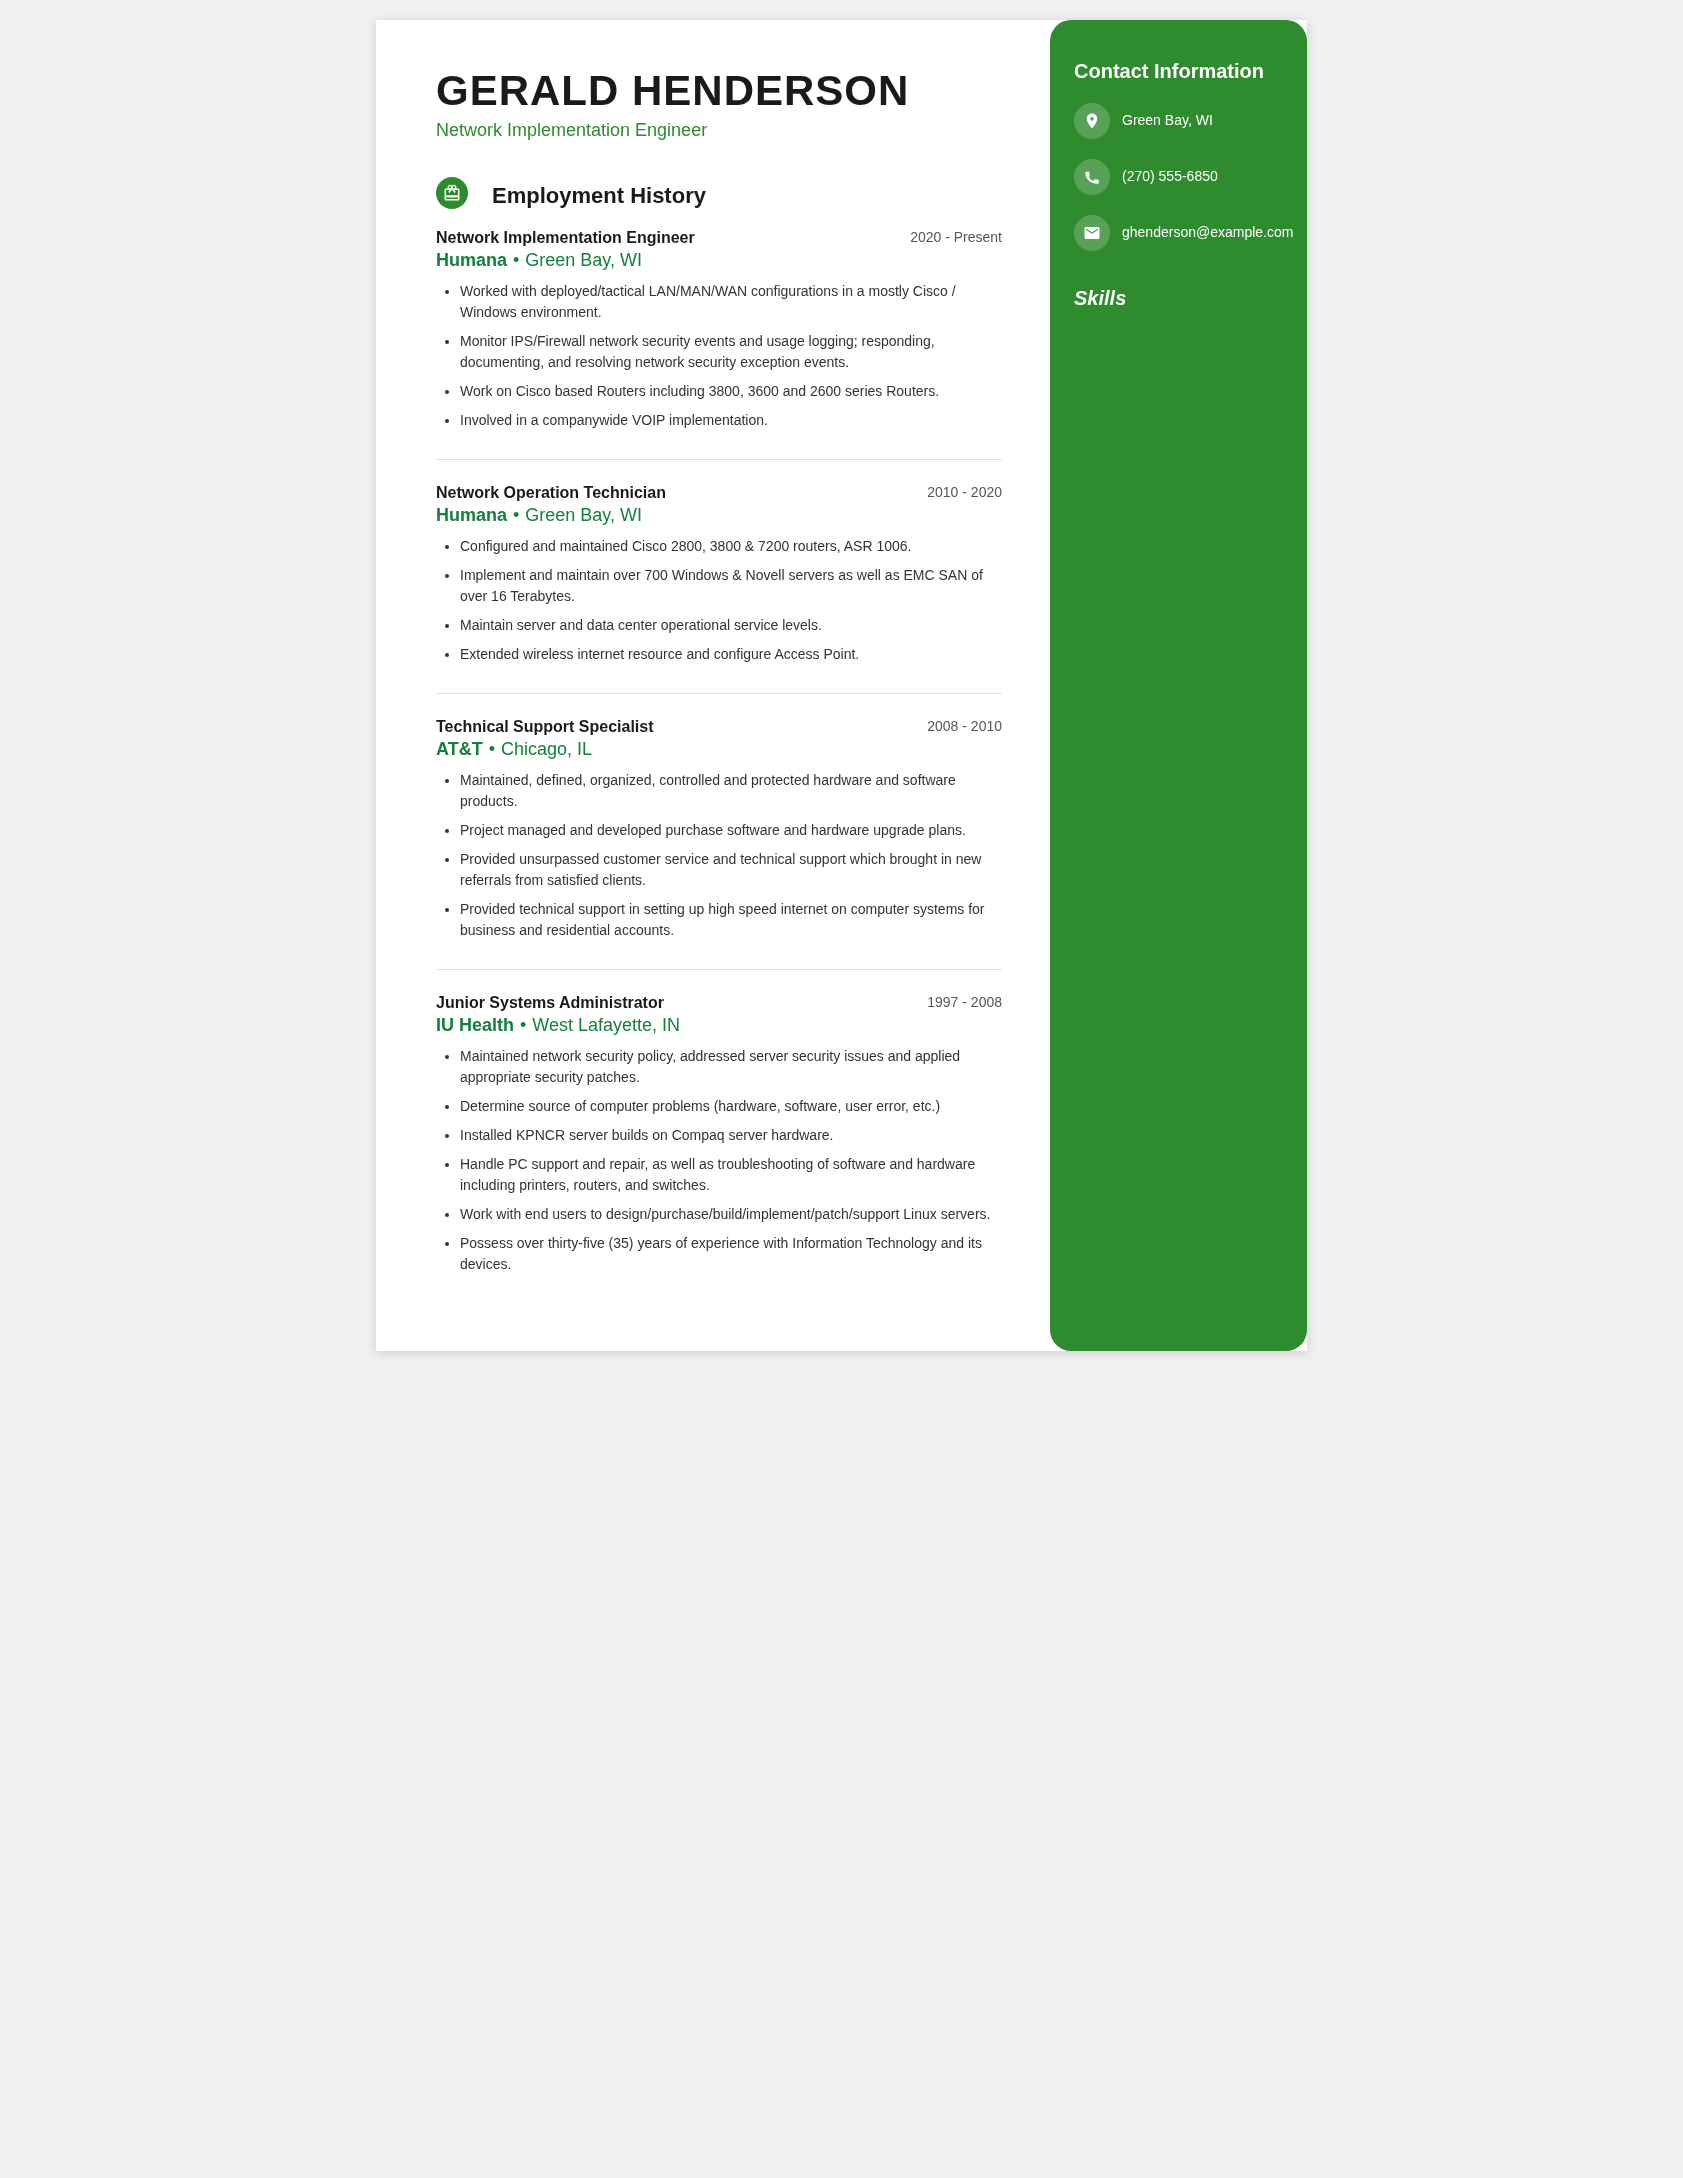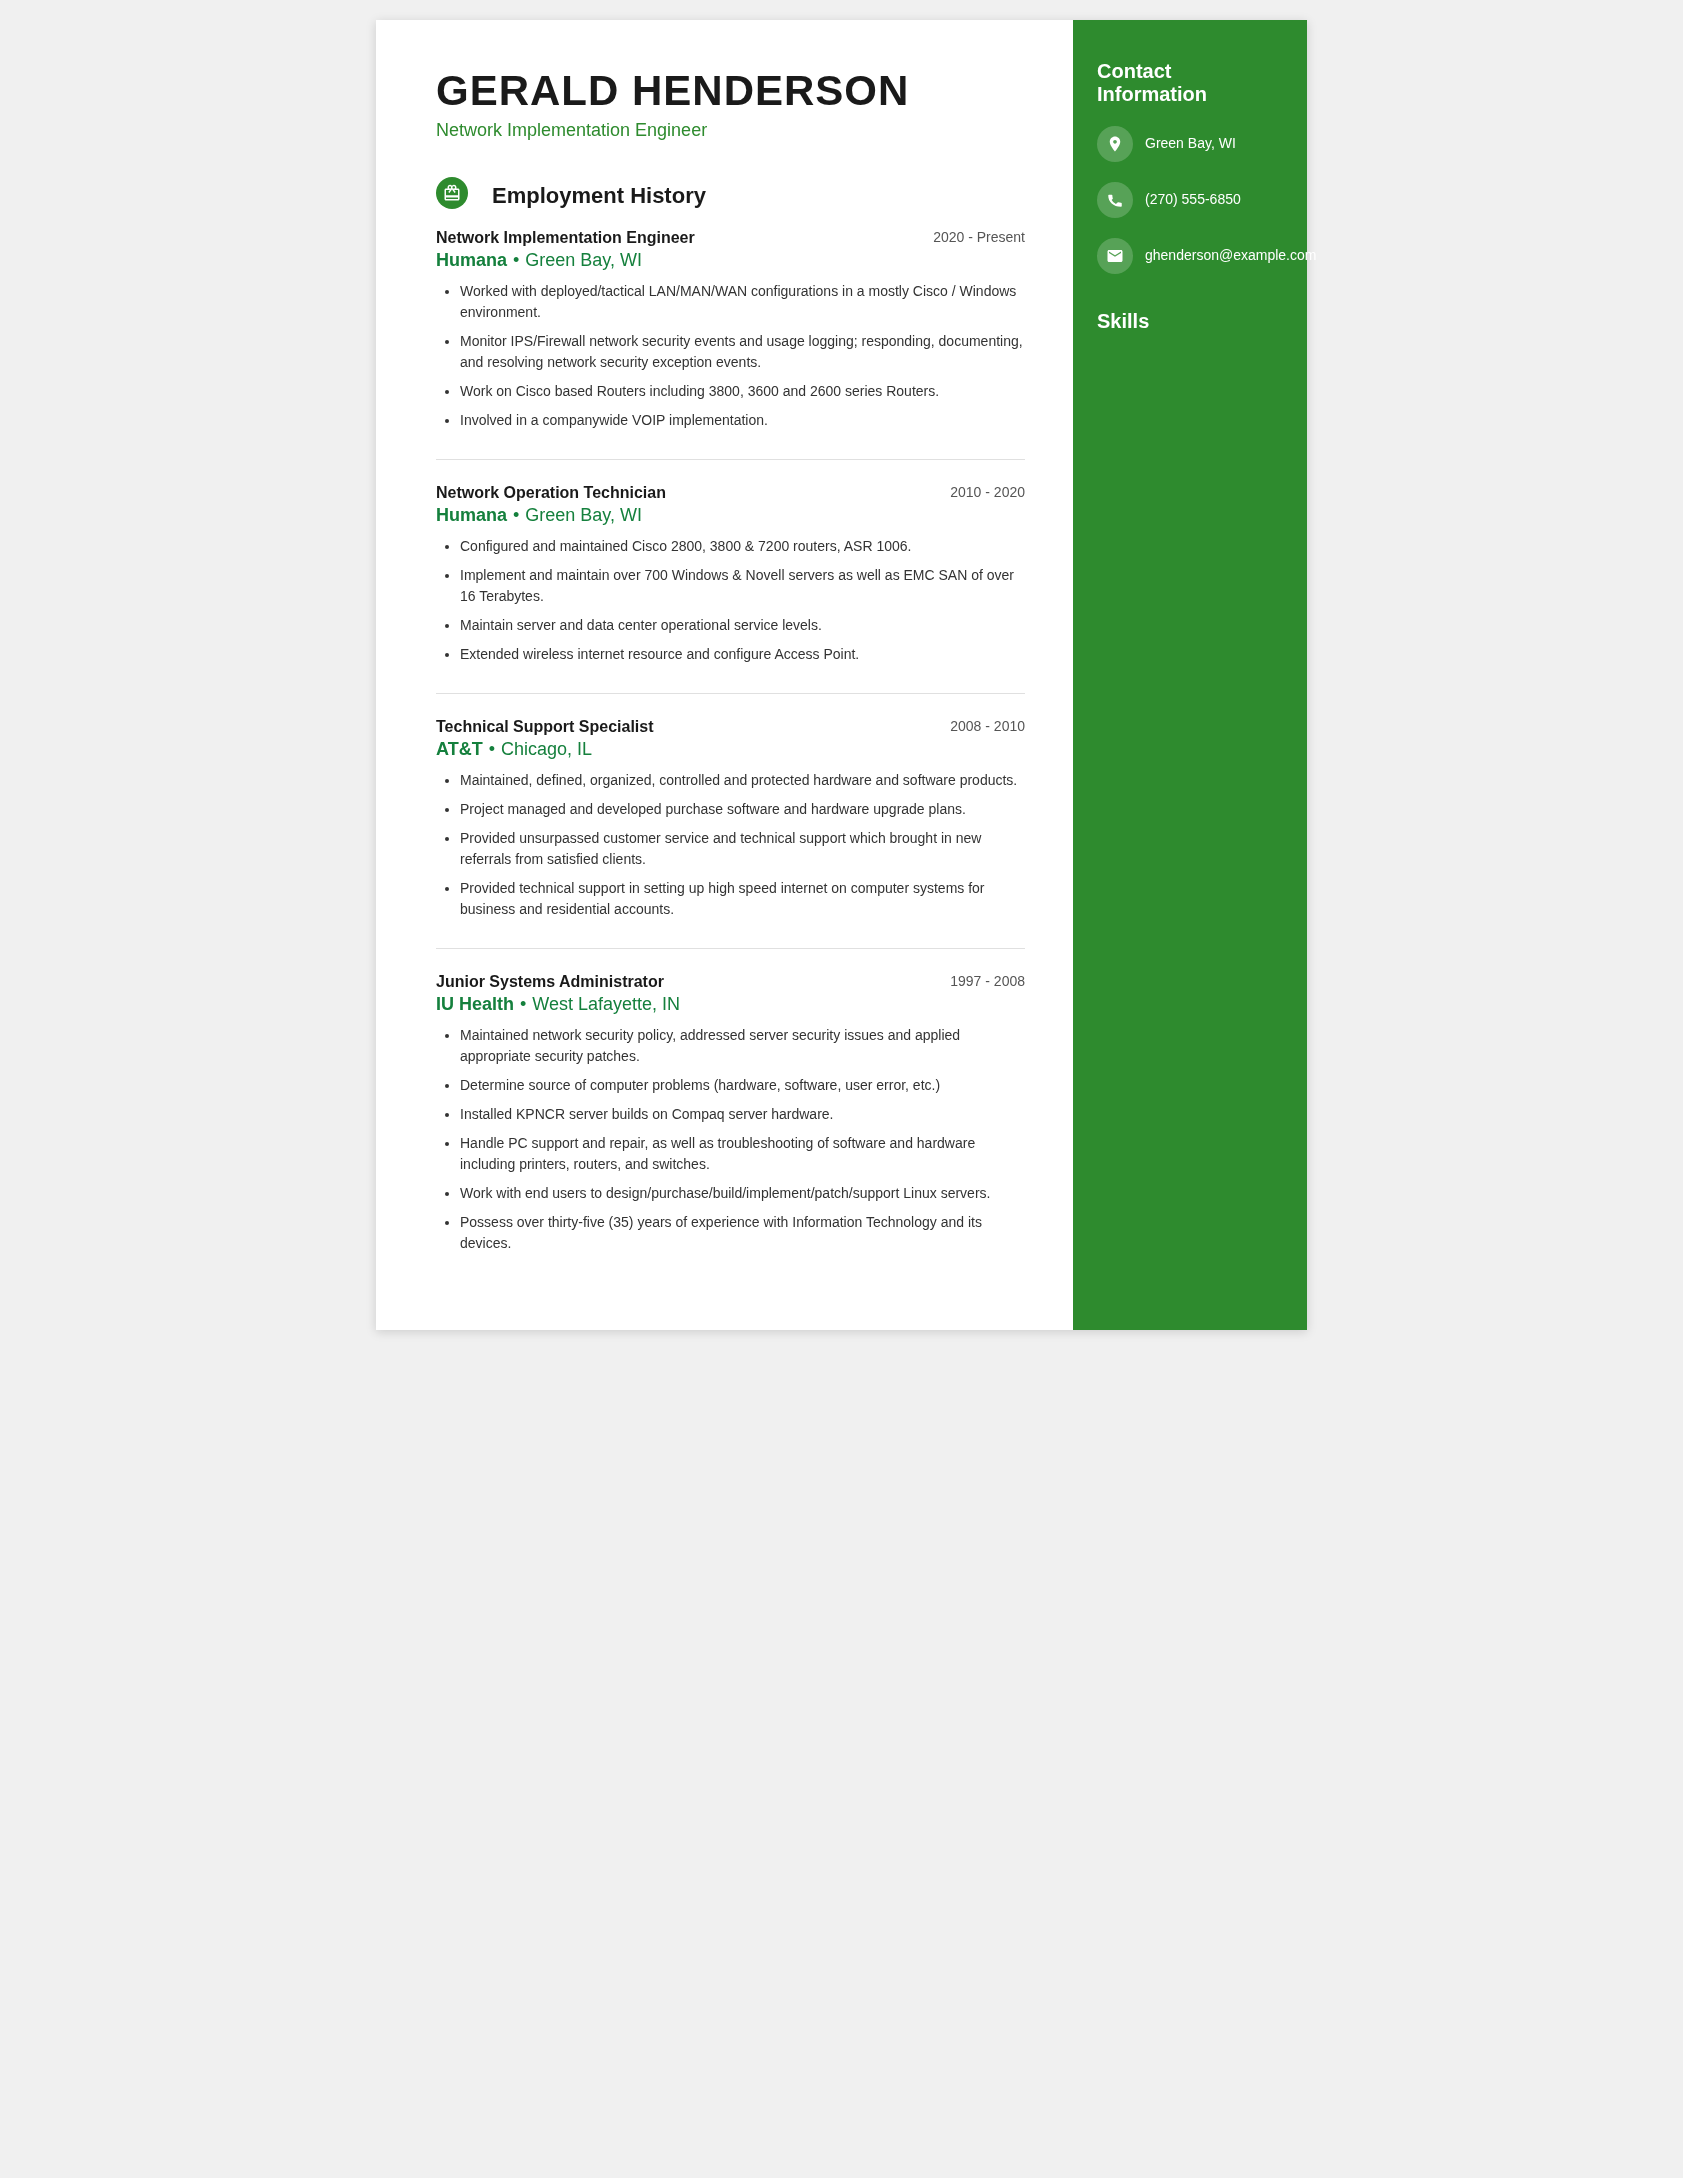--- a/index.html
+++ b/index.html
@@ -100,24 +100,25 @@
       padding-left: 24px;
     }
     .bullet-list li {
       font-size: 14px;
       color: #333;
       margin-bottom: 8px;
       line-height: 1.5;
     }
     
     .sidebar {
-      width: 234px;
+      width: 257px;
       background: #2e8b2e;
       padding: 40px 24px 40px 24px;
       color: white;
+      border-radius: 21px;
     }
     .sidebar-section-title {
       font-size: 20px;
       font-weight: 700;
       color: white;
       margin-bottom: 20px;
     }
     .contact-item {
       display: flex;
       align-items: center;
@@ -145,20 +146,21 @@
       line-height: 1.4;
     }
     .skills-section {
       margin-top: 36px;
     }
     .skills-title {
       font-size: 20px;
       font-weight: 700;
       color: white;
       margin-bottom: 16px;
+      font-style: italic;
     }
     .skills-tags {
       display: flex;
       flex-wrap: wrap;
       gap: 8px;
     }
     .skill-tag {
       background: rgba(255,255,255,0.25);
       color: white;
       font-size: 13px;

